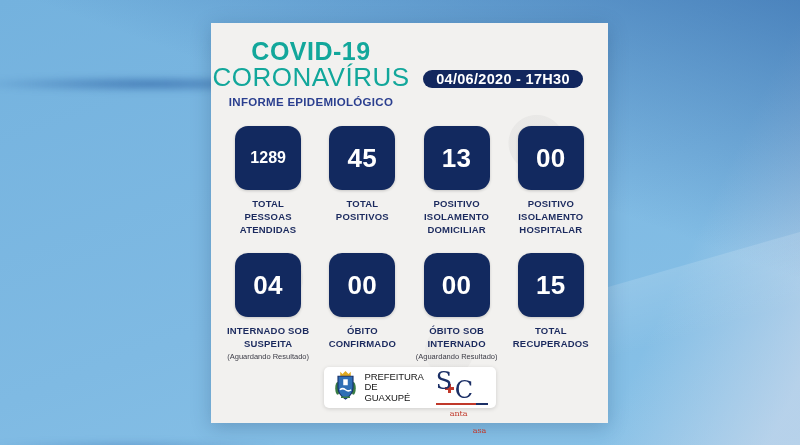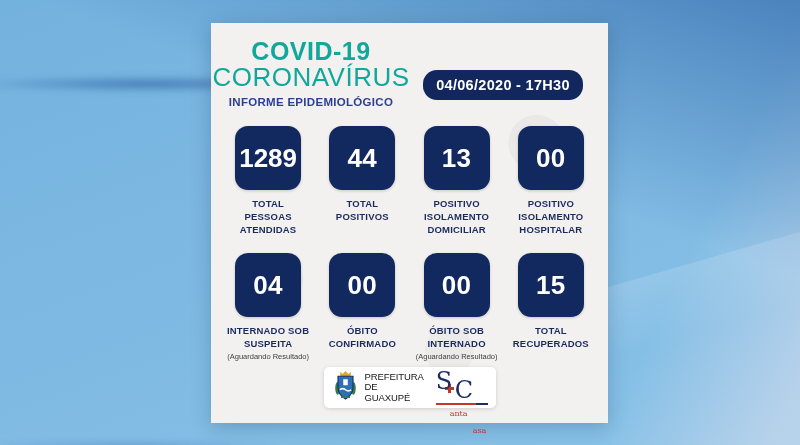--- a/index.html
+++ b/index.html
@@ -44,40 +44,40 @@
       radial-gradient(circle 40px at 60% 82%, rgba(180,180,180,.10) 0 60%, transparent 62%);
   }
 
   
   .hdr { position:relative; padding-top:15px; }
   .title-block { width:200px; text-align:center; }
   .t1 { color:#12a79b; font-size:25px; font-weight:bold; letter-spacing:.5px; line-height:1.05; }
   .t2 { color:#12a79b; font-size:26px; font-weight:normal; letter-spacing:.5px; line-height:1.05; }
   .t3 { color:#2b3f8f; font-size:11.5px; font-weight:bold; letter-spacing:.3px; margin-top:4px; }
   .date-pill {
-    position:absolute; left:212px; top:47px; width:160px; height:30px;
+    position:absolute; left:212px; top:47px; width:160px; height:18px;
     background:#12275e; border-radius:14px; color:#fff;
     font-size:14.5px; font-weight:bold; letter-spacing:.3px;
     display:flex; align-items:center; justify-content:center;
   }
 
   
   .grid {
     position:absolute; left:0; top:103px; width:100%; padding:0 10px;
     display:grid; grid-template-columns:repeat(4,1fr);
     row-gap:14px; justify-items:center;
   }
   .cell { display:flex; flex-direction:column; align-items:center; min-height:113px; }
   .nbox {
     width:66px; height:64px; background:#12295f; border-radius:13px;
     display:flex; align-items:center; justify-content:center;
     box-shadow:0 1px 3px rgba(0,0,0,.18);
   }
   .num { color:#fff; font-size:26px; font-weight:bold; letter-spacing:.5px; }
-  .cell.four-digits .num { font-size:26px; letter-spacing:0;text-align:center; }
+  .cell.four-digits .num { font-size:16px; letter-spacing:0;text-align:center; }
   .stat-label {
     margin-top:8px; text-align:center; color:#1b2a5e;
     font-size:9.5px; font-weight:bold; letter-spacing:.2px;
     line-height:1.35; white-space:pre-line;
   }
   .stat-note { margin-top:1px; color:#3c3c46; font-size:7.5px; text-align:center; }
 
   
   .footer-badge {
     position:absolute; left:50%; bottom:15px; transform:translateX(-50%);
@@ -128,21 +128,21 @@
       <div class="nbox">
         <span class="num">1289</span>
       </div>
       <div class="stat-label">TOTAL
 PESSOAS
 ATENDIDAS</div>
     </div>
 
     <div class="cell">
       <div class="nbox">
-        <span class="num">44</span>
+        <span class="num">45</span>
       </div>
       <div class="stat-label">TOTAL
 POSITIVOS</div>
     </div>
 
     <div class="cell">
       <div class="nbox">
         <span class="num">13</span>
       </div>
       <div class="stat-label">POSITIVO

